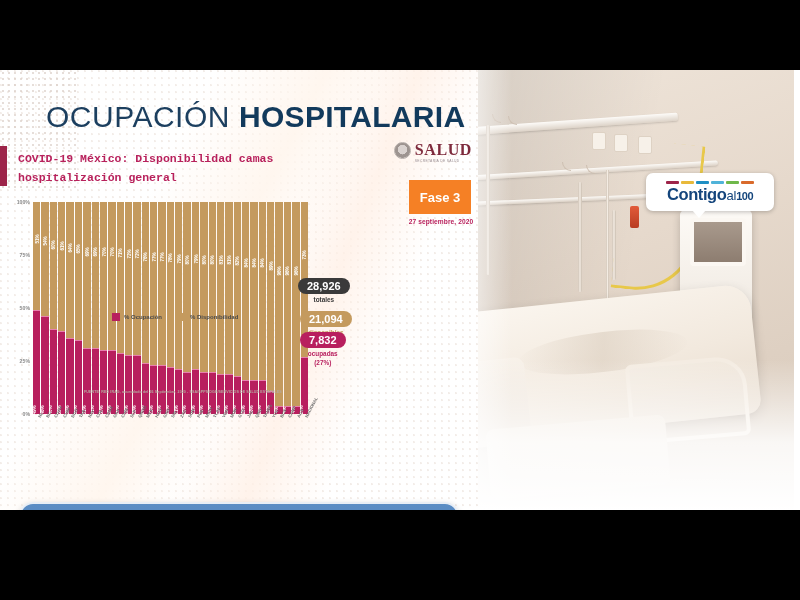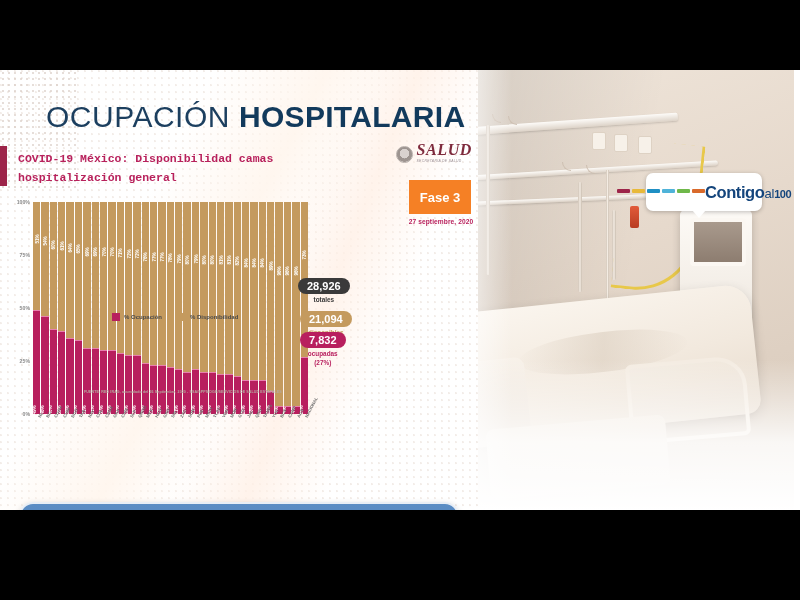--- a/index.html
+++ b/index.html
@@ -55,21 +55,21 @@
   .sub-bar-left {
     position:absolute; left:0; top:0; width:7px; height:40px; background:#9d2449;
   }
   .subtitle {
     position:absolute; left:18px; top:3px; width:330px;
     font-size:11.5px; font-weight:700; color:#b8215c; line-height:19px;font-family:Liberation Mono, monospace;
   }
 
   
   .salud {
-    position:absolute; right:6px; top:72px; display:flex; align-items:flex-end; gap:4px;font-style:italic;
+    position:absolute; right:6px; top:72px; display:flex; align-items:flex-start; gap:4px;
   }
   .salud-seal {
     width:17px; height:17px; border-radius:50%;
     background:radial-gradient(circle at 50% 45%, #d9d2cf 0 42%, #9d9490 43% 70%, #c9c2be 71% 100%);
     border:1px solid #b6aeaa;
   }
   .salud-text { display:flex; flex-direction:column; line-height:1; }
   .salud-word { font-family:"Liberation Serif", serif; font-size:16px; font-weight:700; color:#7e2a3c; letter-spacing:.6px; }
   .salud-sub { font-size:3.4px; color:#9b8f94; letter-spacing:.3px; margin-top:1.5px; }
 
@@ -272,24 +272,24 @@
     position:absolute; left:0; top:0; width:34px; height:100%;
     background:linear-gradient(90deg, rgba(255,255,255,.55), rgba(255,255,255,0));
   }
   .photo-right-edge {
     position:absolute; right:0; top:0; width:6px; height:100%;
     background:#ffffff;
   }
 
   
   #logo {
-    position:absolute; left:646px; top:103px; width:116px; height:38px;
+    position:absolute; left:646px; top:103px; width:128px; height:38px;
     background:#ffffff; border-radius:7px; z-index:6;
     box-shadow:0 1px 4px rgba(0,0,0,.25);
-    display:flex; align-items:center; justify-content:center;
+    display:flex; flex-direction:column; align-items:center; justify-content:center;
   }
   #logo::after {
     content:""; position:absolute; left:46px; bottom:-7px;
     border-left:7px solid transparent; border-right:7px solid transparent;
     border-top:8px solid #ffffff;
   }
   .logo-bars { display:flex; gap:2px; margin-bottom:2px; }
   .logo-bars i { display:block; width:13px; height:3.4px; border-radius:1px; }
   .logo-word { display:flex; align-items:baseline; line-height:1; }
   .lw1 { font-size:16.5px; font-weight:700; color:#14457c; letter-spacing:-.4px; }

